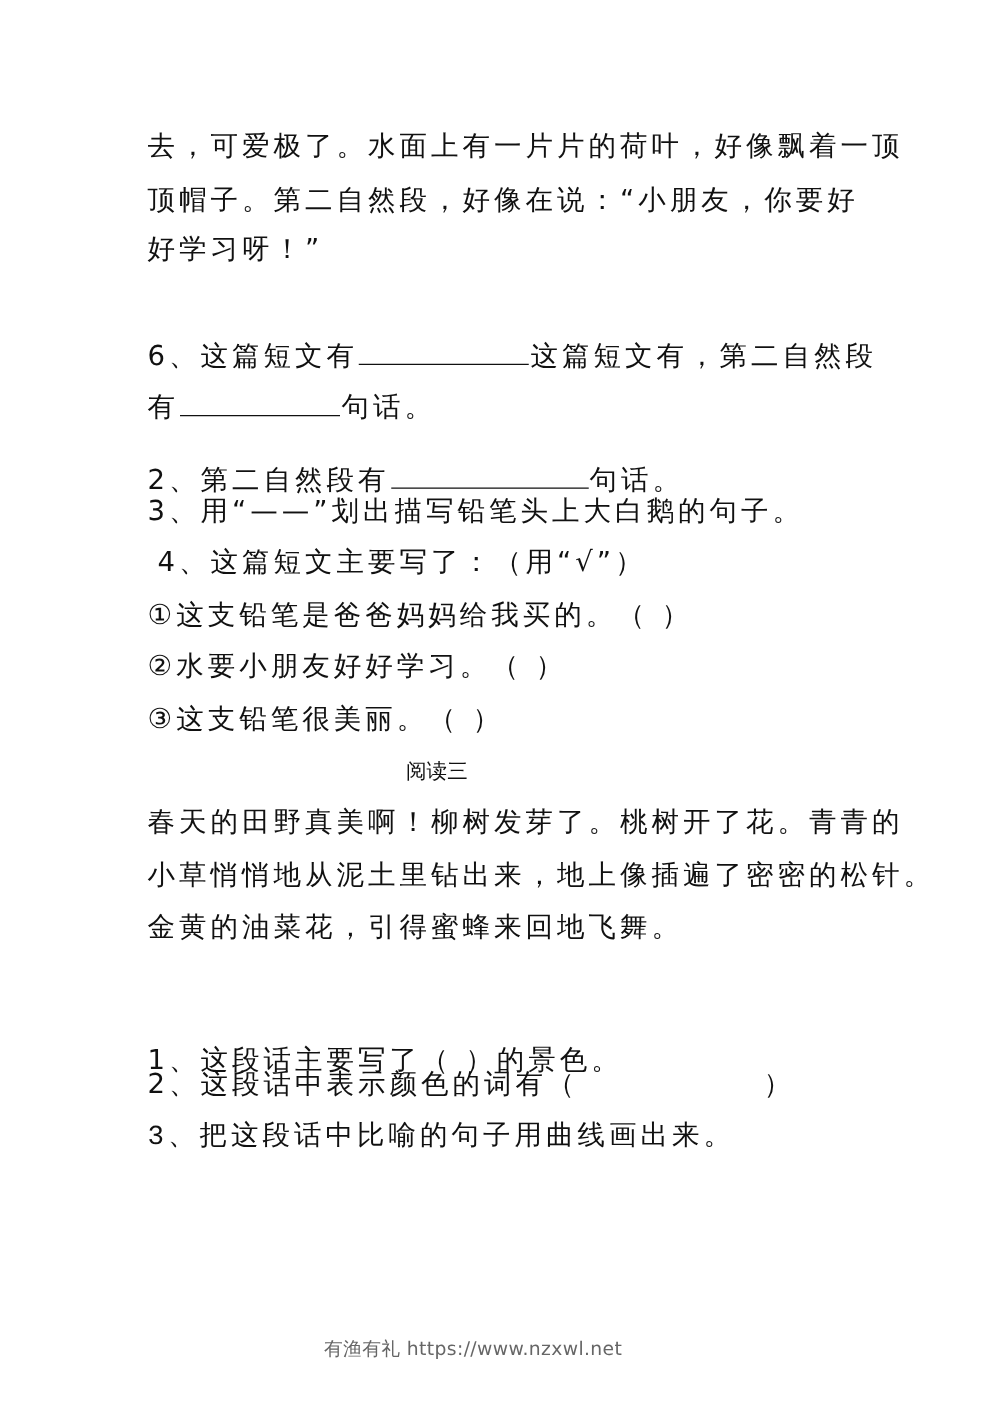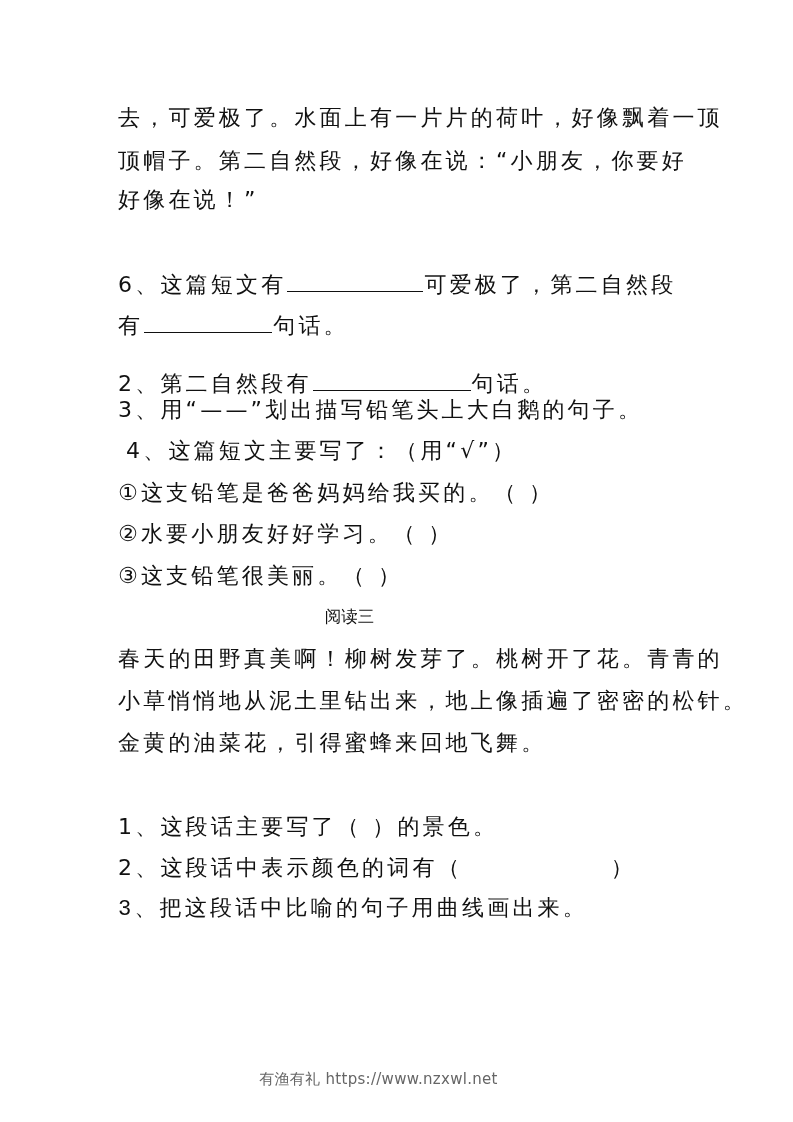--- a/index.html
+++ b/index.html
@@ -25,41 +25,41 @@
     .footer {
       position: absolute; left: 0; width: 757px; top: 1070px; text-align: center;
       font-size: 15px; color: #666666; letter-spacing: 0.3px;
     }
   </style>
 </head>
 <body>
 
 <div class="line" style="top:106px;">去，可爱极了。水面上有一片片的荷叶，好像飘着一顶</div>
 <div class="line" style="top:149px;">顶帽子。第二自然段，好像在说：“小朋友，你要好</div>
-<div class="line" style="top:188px;">好像在说！”</div>
+<div class="line" style="top:188px;">好学习呀！”</div>
 
 <div class="line" style="top:273px;">
-  <span>6、这篇短文有</span><span class="blank" style="width:136px;"></span><span>可爱极了，第二自然段</span>
+  <span>6、这篇短文有</span><span class="blank" style="width:136px;"></span><span>这篇短文有，第二自然段</span>
 </div>
 <div class="line" style="top:314px;">
   <span>有</span><span class="blank" style="width:128px;"></span><span>句话。</span>
 </div>
 <div class="line" style="top:372px;">
   <span>2、第二自然段有</span><span class="blank" style="width:158px;"></span><span>句话。</span>
 </div>
 <div class="line" style="top:398px;">3、用“——”划出描写铅笔头上大白鹅的句子。</div>
 <div class="line" style="top:439px; left:126px;">4、这篇短文主要写了：（用“√”）</div>
 <div class="line" style="top:481px;">①这支铅笔是爸爸妈妈给我买的。（ ）</div>
 <div class="line" style="top:522px;">②水要小朋友好好学习。（ ）</div>
 <div class="line" style="top:564px;">③这支铅笔很美丽。（ ）</div>
 
 <div class="title" style="top:606px;">阅读三</div>
 <div class="line" style="top:647px;">春天的田野真美啊！柳树发芽了。桃树开了花。青青的</div>
 <div class="line" style="top:689px;">小草悄悄地从泥土里钻出来，地上像插遍了密密的松针。</div>
 <div class="line" style="top:731px;">金黄的油菜花，引得蜜蜂来回地飞舞。</div>
 
-<div class="line" style="top:815px;">1、这段话主要写了（ ）的景色。</div>
+<div class="line" style="top:837px;">1、这段话主要写了（ ）的景色。</div>
 <div class="line" style="top:856px;">
   <span>2、这段话中表示颜色的词有（</span><span class="gap" style="width:148px;"></span><span>）</span>
 </div>
 <div class="line" style="top:898px;font-family:Liberation Mono, monospace;">3、把这段话中比喻的句子用曲线画出来。</div>
 
 <div class="footer">有渔有礼 https://www.nzxwl.net</div>
 
 </body></html>

